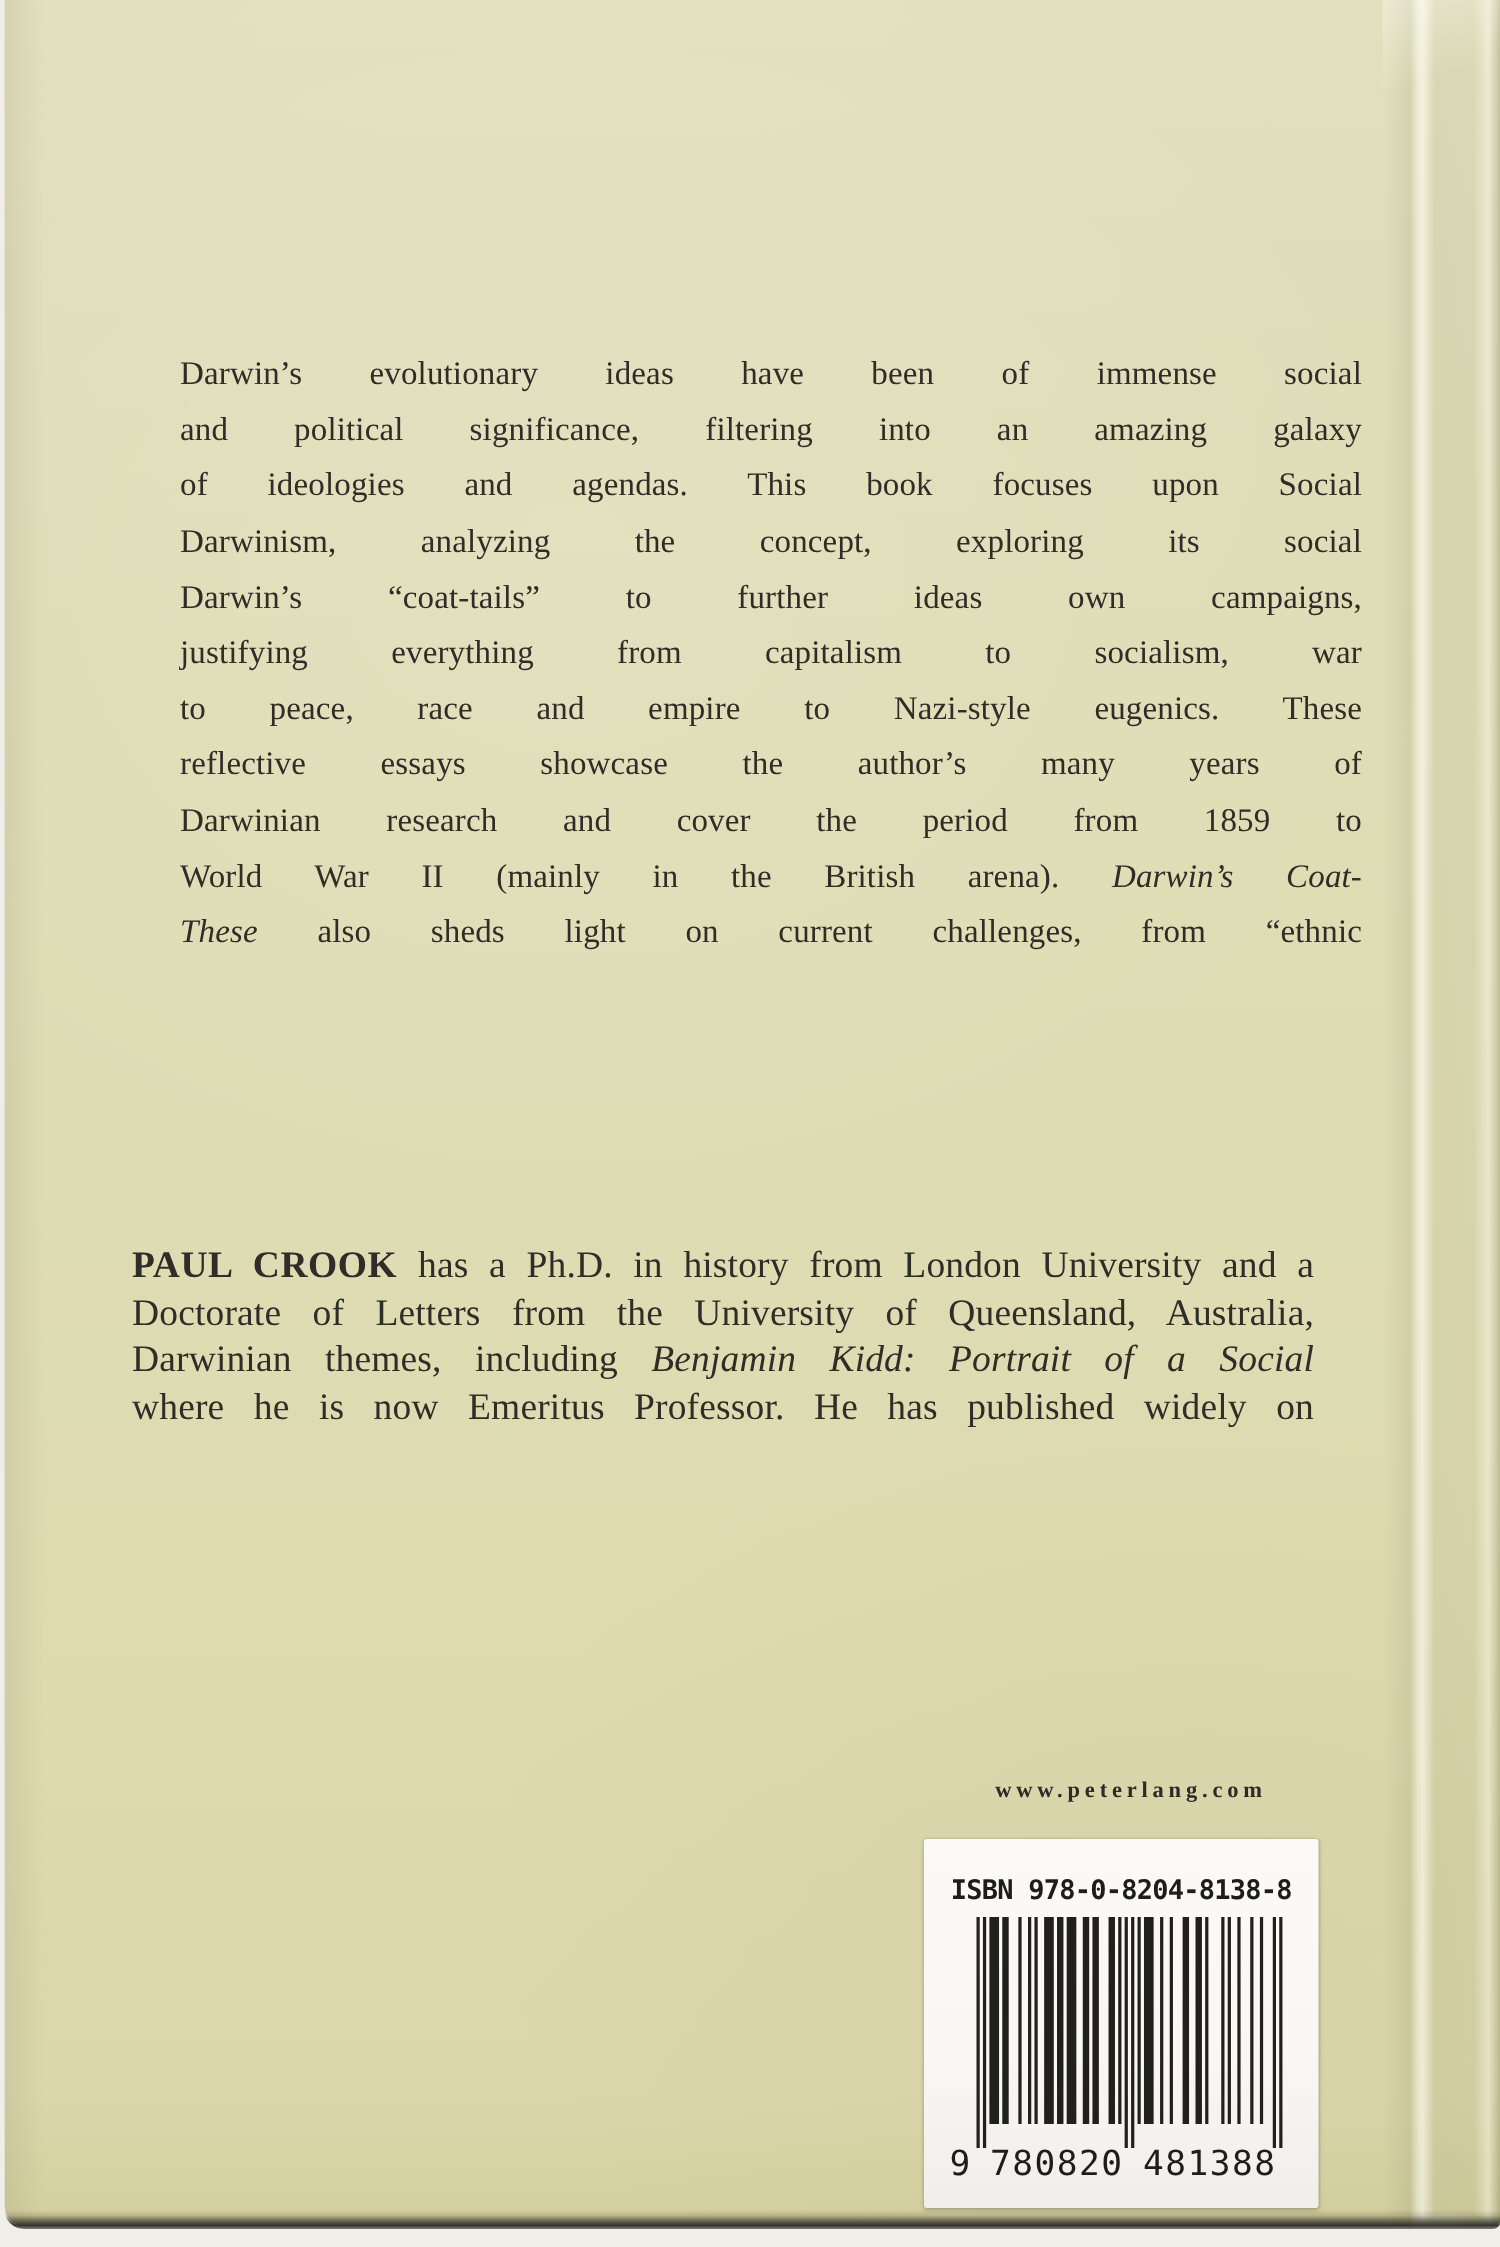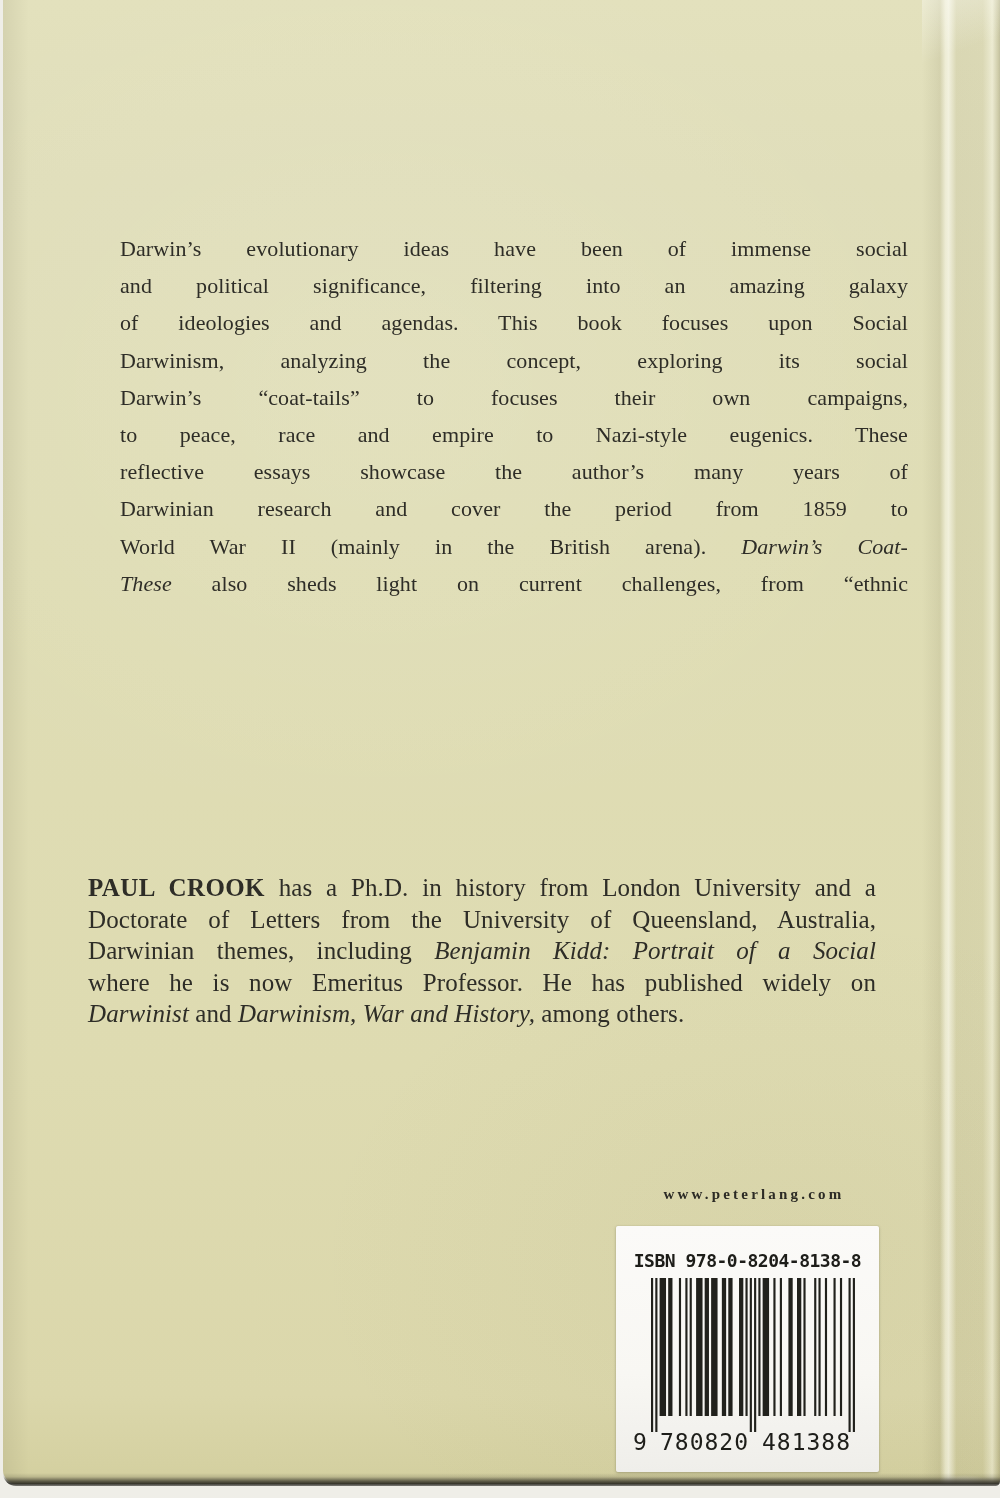--- a/index.html
+++ b/index.html
@@ -80,21 +80,21 @@
     color:var(--ink);
     text-rendering:optimizeLegibility;
   }
   .blurb{
     left:85px; top:230px; width:788px;
     font-size:22px; line-height:37.2px;
     letter-spacing:0.1px;
     margin-left:32px;
   }
   .bio{
-    left:85px; top:872px; width:788px;
+    left:85px; top:828px; width:788px;
     font-size:25px; line-height:31.5px;
     letter-spacing:0.1px;
   }
   .tline{ text-align:justify; text-align-last:justify; }
   .tline-last{ text-align-last:left; }
   .italic{ font-style:italic; }
   .bold{ font-weight:bold; letter-spacing:0.4px; }
   .website{
     position:absolute;
     left:586px; top:1186px; width:330px;
@@ -135,34 +135,34 @@
 </head>
 <body>
 
 <div class="cover">
 
   <div class="textblock blurb">
       <div class="tline"><span>Darwin’s evolutionary ideas have been of immense social</span></div>
       <div class="tline"><span>and political significance, filtering into an amazing galaxy</span></div>
       <div class="tline"><span>of ideologies and agendas. This book focuses upon Social</span></div>
       <div class="tline"><span>Darwinism, analyzing the concept, exploring its social</span></div>
-      <div class="tline"><span>Darwin’s “coat-tails” to focuses their own campaigns,</span></div>
+      <div class="tline"><span>Darwin’s “coat-tails” to further ideas own campaigns,</span></div>
+      <div class="tline"><span>justifying everything from capitalism to socialism, war</span></div>
       <div class="tline"><span>to peace, race and empire to Nazi-style eugenics. These</span></div>
       <div class="tline"><span>reflective essays showcase the author’s many years of</span></div>
       <div class="tline"><span>Darwinian research and cover the period from 1859 to</span></div>
       <div class="tline"><span>World War II (mainly in the British arena). </span><span class="italic">Darwin’s Coat-</span></div>
       <div class="tline"><span class="italic">These</span><span> also sheds light on current challenges, from “ethnic</span></div>
     </div>
 
   <div class="textblock bio">
       <div class="tline"><span class="bold">PAUL CROOK</span><span> has a Ph.D. in history from London University and a</span></div>
       <div class="tline"><span>Doctorate of Letters from the University of Queensland, Australia,</span></div>
       <div class="tline"><span>Darwinian themes, including </span><span class="italic">Benjamin Kidd: Portrait of a Social</span></div>
       <div class="tline"><span>where he is now Emeritus Professor. He has published widely on</span></div>
-      <div class="tline tline-last"><span class="italic">Darwinist</span><span> and </span><span class="italic">Darwinism, War and History,</span><span> among others.</span></div>
     </div>
 
   <div class="website">www.peterlang.com</div>
 
   <div class="barcode-label">
     <div class="isbn-text">ISBN 978-0-8204-8138-8</div>
     <svg class="barcode" viewBox="0 0 263 182" xmlns="http://www.w3.org/2000/svg">
         <rect x="35.00" y="0" width="2.15" height="154" fill="#21211c"></rect>
         <rect x="39.29" y="0" width="2.15" height="154" fill="#21211c"></rect>
         <rect x="43.59" y="0" width="6.44" height="138" fill="#21211c"></rect>

